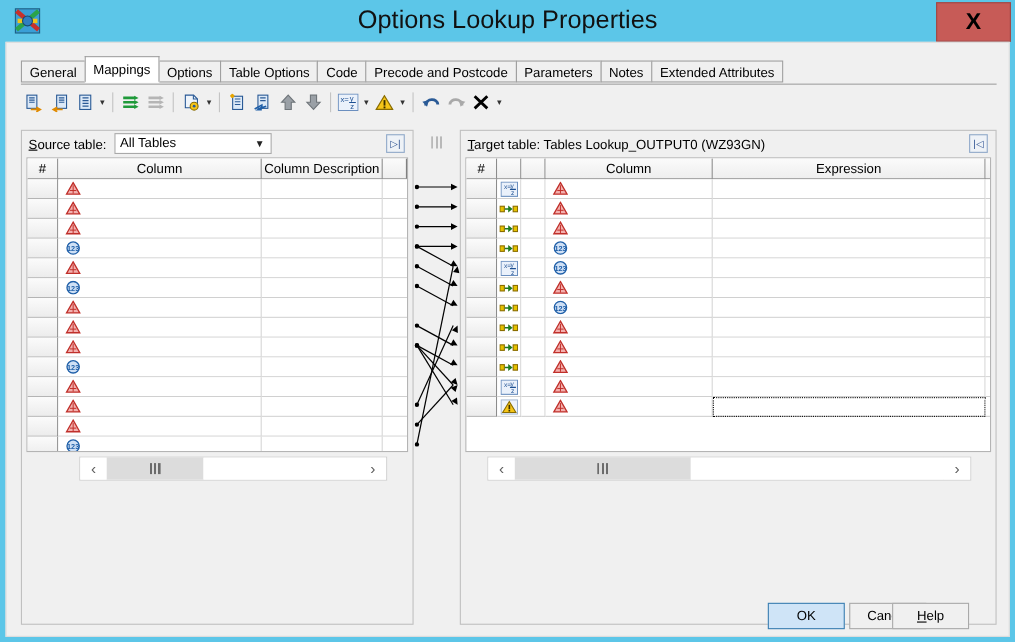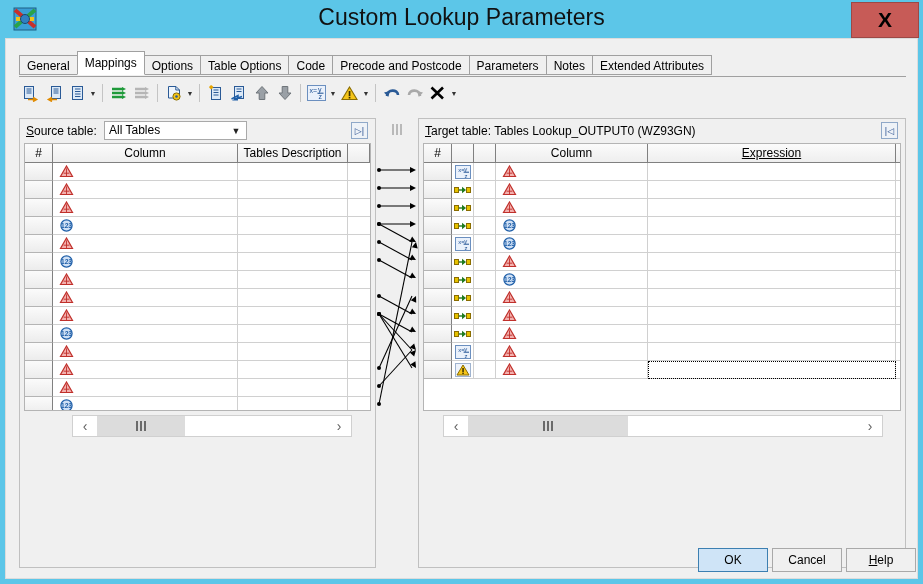--- a/index.html
+++ b/index.html
@@ -143,21 +143,21 @@
   <div class="titlebar">
     <div class="app-icon">
       <svg width="28" height="28" viewBox="0 0 28 28">
         <rect x="3" y="3" width="22" height="22" fill="#3a9fd6" stroke="#1d5f84"></rect>
         <path d="M4 22 L24 5" stroke="#2aa34a" stroke-width="4"></path>
         <path d="M4 5 L24 22" stroke="#c7302b" stroke-width="4"></path>
         <rect x="5" y="12" width="18" height="4" fill="#f0c419"></rect>
         <circle cx="14" cy="14" r="4.5" fill="#2f7fc1" stroke="#19496e"></circle>
       </svg>
     </div>
-    <div class="title-text">Custom Lookup Parameters</div>
+    <div class="title-text">Options Lookup Properties</div>
     <div class="close-btn">
       <span>X</span>
     </div>
   </div>
 
   <div class="client">
 
     <div class="tabline"></div>
     <div class="tabstrip" id="tabstrip"><div class="tab"><span>General</span></div><div class="tab active"><span>Mappings</span></div><div class="tab"><span>Options</span></div><div class="tab"><span>Table Options</span></div><div class="tab"><span>Code</span></div><div class="tab"><span>Precode and Postcode</span></div><div class="tab"><span>Parameters</span></div><div class="tab"><span>Notes</span></div><div class="tab"><span>Extended Attributes</span></div></div>
 
@@ -291,21 +291,21 @@
             <span>All Tables</span>
             <span class="cbtn">▼</span>
           </div>
           <div class="navbtn" style="left:331px;top:3px;">▷|</div>
         </div>
 
         <div class="grid" style="left:4px;top:24px;width:347px;height:268px;">
           <div class="ghead" id="src-head">
               <div class="hc" style="width: 28px; min-width: 28px;">#</div>
               <div class="hc" style="width: 185px; min-width: 185px;">Column</div>
-              <div class="hc" style="width: 110px; min-width: 110px;">Tables Description</div>
+              <div class="hc" style="width: 110px; min-width: 110px;">Column Description</div>
               <div class="hc" style="width: 22px; min-width: 22px;"></div>
             </div>
           <div id="src-body">
               <div class="grow">
                 <div class="gc num" style="width:28px;min-width:28px"></div>
                 <div class="gc" style="width:185px;min-width:185px">
                   <span class="ic">
                     <svg width="15" height="13" viewBox="0 0 15 13">
                       <path d="M7.5 1 L13.5 11.5 L1.5 11.5 Z" fill="#f3b0ae" stroke="#c0302b" stroke-width="1.2"></path>
                       <path d="M7.5 3.4 L7.5 11" stroke="#c0302b" stroke-width="0.9"></path>
@@ -632,21 +632,21 @@
           <div class="lbl" style="left:6px;top:5px;"><span class="u">T</span><span id="tgt-label">arget table: Tables Lookup_OUTPUT0 (WZ93GN)</span></div>
           <div class="navbtn" style="left:462px;top:3px;">|◁</div>
         </div>
 
         <div class="grid" style="left:4px;top:24px;width:478px;height:268px;">
           <div class="ghead" id="tgt-head">
               <div class="hc" style="width: 28px; min-width: 28px;">#</div>
               <div class="hc" style="width: 22px; min-width: 22px;"></div>
               <div class="hc" style="width: 22px; min-width: 22px;"></div>
               <div class="hc" style="width: 152px; min-width: 152px;">Column</div>
-              <div class="hc" style="width: 248px; min-width: 248px; text-decoration: underline;">Expression</div>
+              <div class="hc" style="width: 248px; min-width: 248px;">Expression</div>
               <div class="hc" style="width: 22px; min-width: 22px;">C</div>
             </div>
           <div id="tgt-body">
               <div class="grow">
                 <div class="gc num" style="width:28px;min-width:28px"></div>
                 <div class="gc" style="width:22px;min-width:22px;justify-content:center">
                   <svg width="16" height="14" viewBox="0 0 16 14">
                     <rect x="0.5" y="0.5" width="15" height="13" fill="#eaf1fb" stroke="#6b8fbf"></rect>
                     <text x="3.2" y="7" font-size="6" fill="#1c4f92" font-family="Liberation Sans,sans-serif">x=</text>
                     <text x="9.2" y="6" font-size="6" fill="#1c4f92" font-family="Liberation Sans,sans-serif">y</text>
@@ -969,19 +969,19 @@
       </div>
     </div>
 
     <div class="btnrow">
       <div class="btn default" style="left:692px;">
           <span>OK</span>
         </div>
       <div class="btn" style="left:766px;">
           <span>Cancel</span>
         </div>
-      <div class="btn" style="left:840px;">
+      <div class="btn" style="left:805px;">
           <span id="help-label"><span class="u">H</span>elp</span>
         </div>
     </div>
 
   </div>
 </div>
 
 </body></html>

